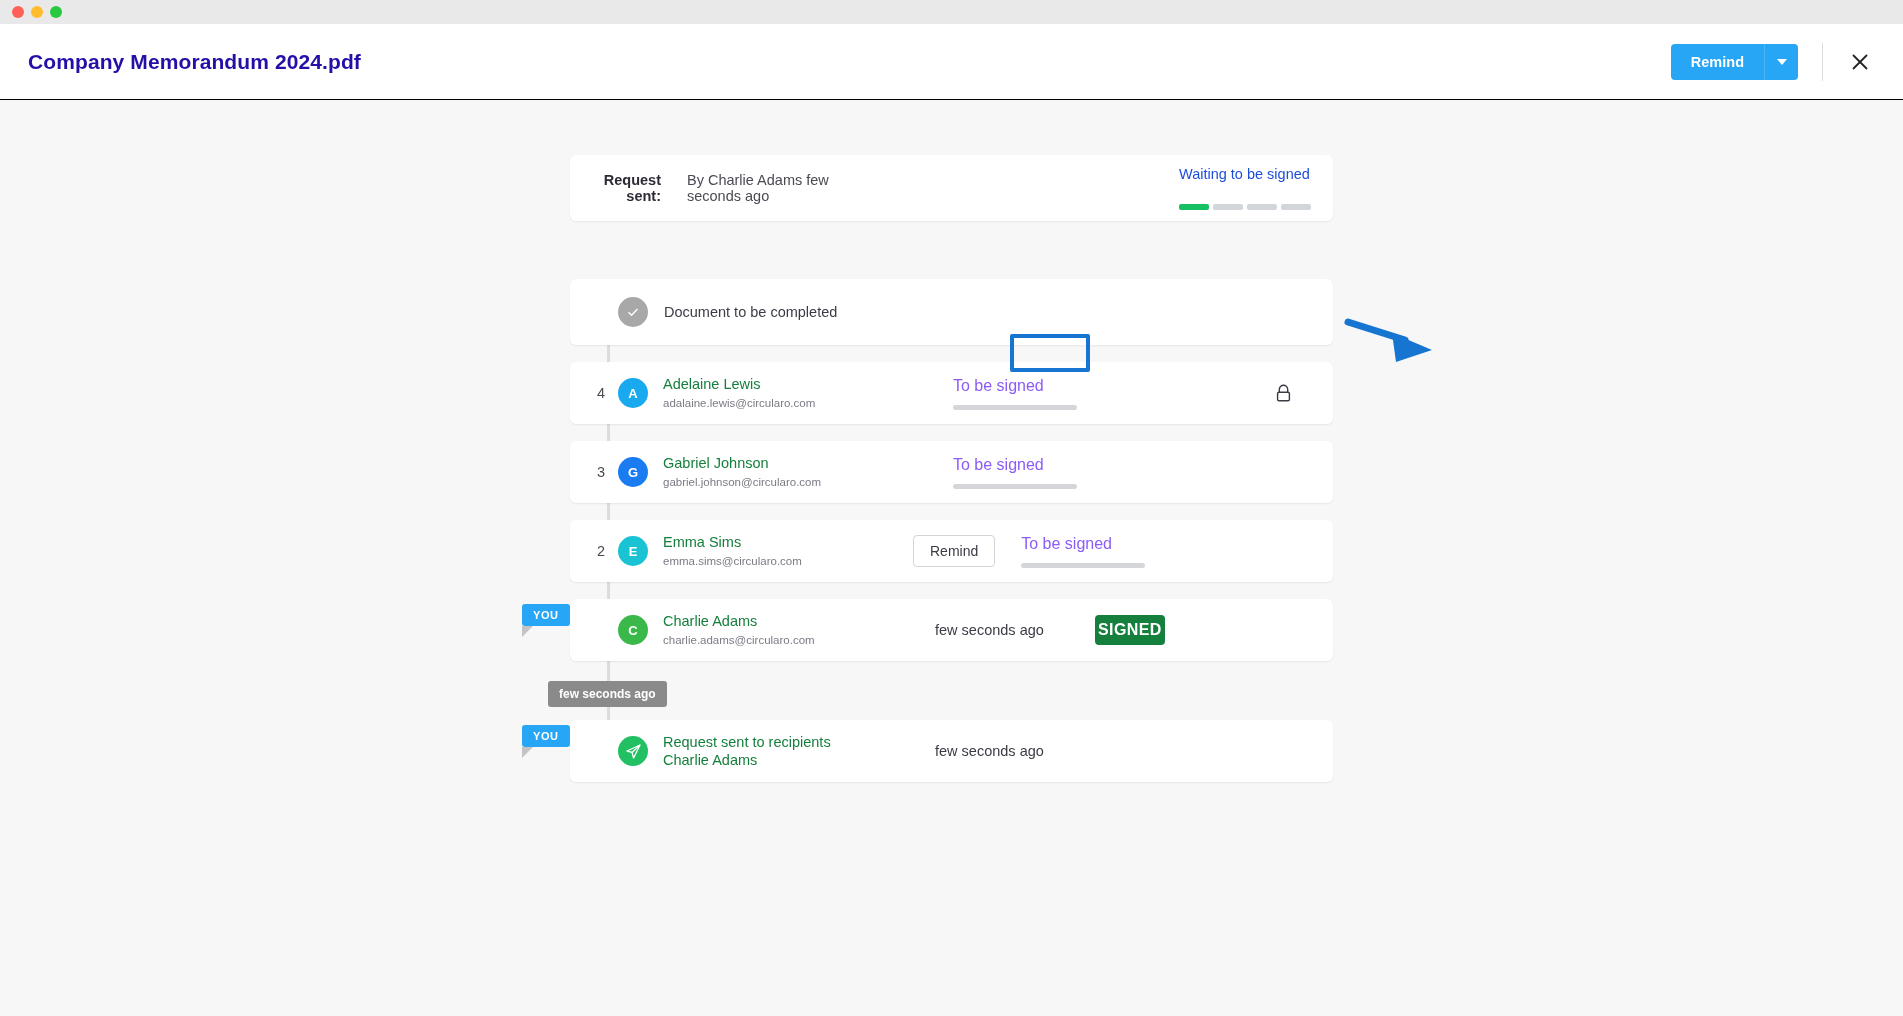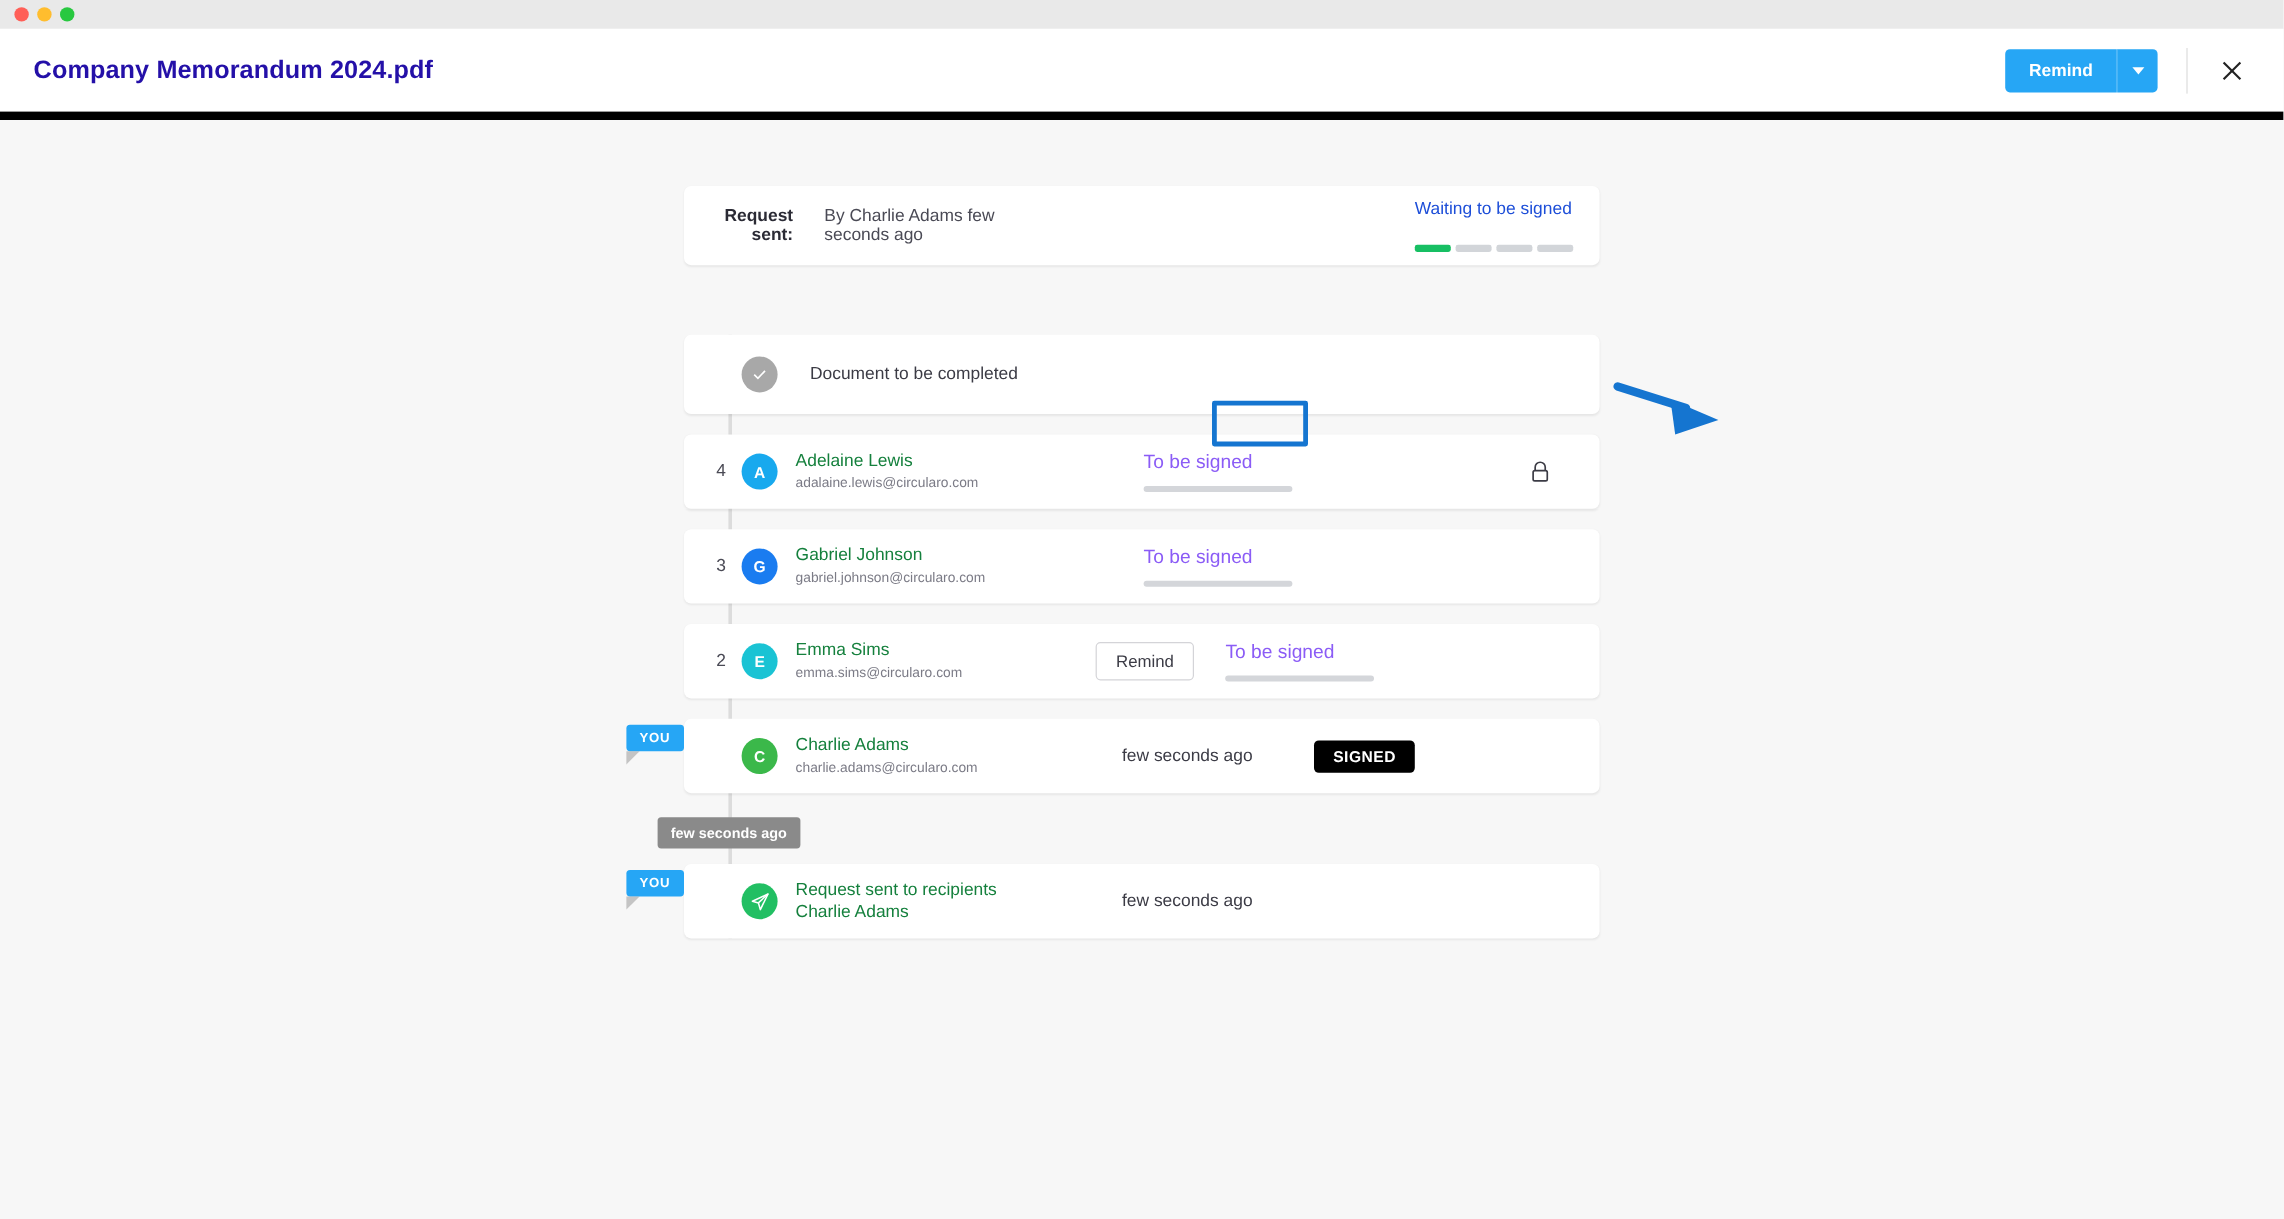--- a/index.html
+++ b/index.html
@@ -19,21 +19,21 @@
   }
   .dot { width: 12px; height: 12px; border-radius: 50%; }
   .dot.red { background: #ff5f57; }
   .dot.yellow { background: #ffbd2e; }
   .dot.green { background: #28c840; }
 
   
   .appbar {
     height: 76px; width: 100%;
     background: #ffffff;
-    border-bottom: 7px solid #000000;
+    border-bottom: 1px solid #000000;
     display: flex; align-items: center;
     padding: 0 28px 0 28px;
   }
   .doc-title {
     font-size: 21px; font-weight: bold;
     color: #1a0dab; color: #2410a8;
     letter-spacing: .1px;
   }
   .appbar-right {
     margin-left: auto;
@@ -115,21 +115,21 @@
     position: relative; z-index: 1;
     margin-bottom: 17px;
   }
   .row-card {
     background: #fff; border-radius: 6px;
     box-shadow: 0 1px 2px rgba(0,0,0,.07);
     height: 62px;
     display: flex; align-items: center;
     padding-left: 18px;
   }
-  .row.head .row-card { height: 66px; gap: 11px; }
+  .row.head .row-card { height: 66px; }
 
   .order-num {
     width: 26px; font-size: 14.5px; color: #4a4a55;
     text-align: center; flex: none;
   }
   .avatar {
     width: 30px; height: 30px; border-radius: 50%;
     display: flex; align-items: center; justify-content: center;
     color: #fff; font-size: 13px; font-weight: bold;
     flex: none; margin-left: 4px;
@@ -139,23 +139,23 @@
   .who-mail { font-size: 11.5px; color: #7b7b86; line-height: 1.4; margin-top: 2px; }
 
   .remind-small {
     border: 1px solid #d4d4d8; background: #fff;
     border-radius: 4px; height: 32px; padding: 0 16px;
     font-size: 14px; color: #3b3b45; cursor: pointer;
     flex: none;
   }
   .when { font-size: 14.5px; color: #3b3b45; width: 160px; flex: none; }
   .signed-badge {
-    background: #000000; color: #fff;
-    font-size: 13px; font-weight: bold; letter-spacing: .4px;
-    border-radius: 4px; padding: 6px 16px;
+    background: #15803d; color: #fff;
+    font-size: 16px; font-weight: bold; letter-spacing: .4px;
+    border-radius: 4px; padding: 6px 3px;
     flex: none;
   }
 
   .prog-block { width: 160px; flex: none; }
   .prog-label { font-size: 16px; color: #8b5cf6; margin-bottom: 10px; }
   .prog-bar { height: 5px; width: 124px; border-radius: 3px; background: #d4d6da; }
 
   .lock-cell {
     margin-left: auto; margin-right: 10px;
     width: 80px; height: 32px;

